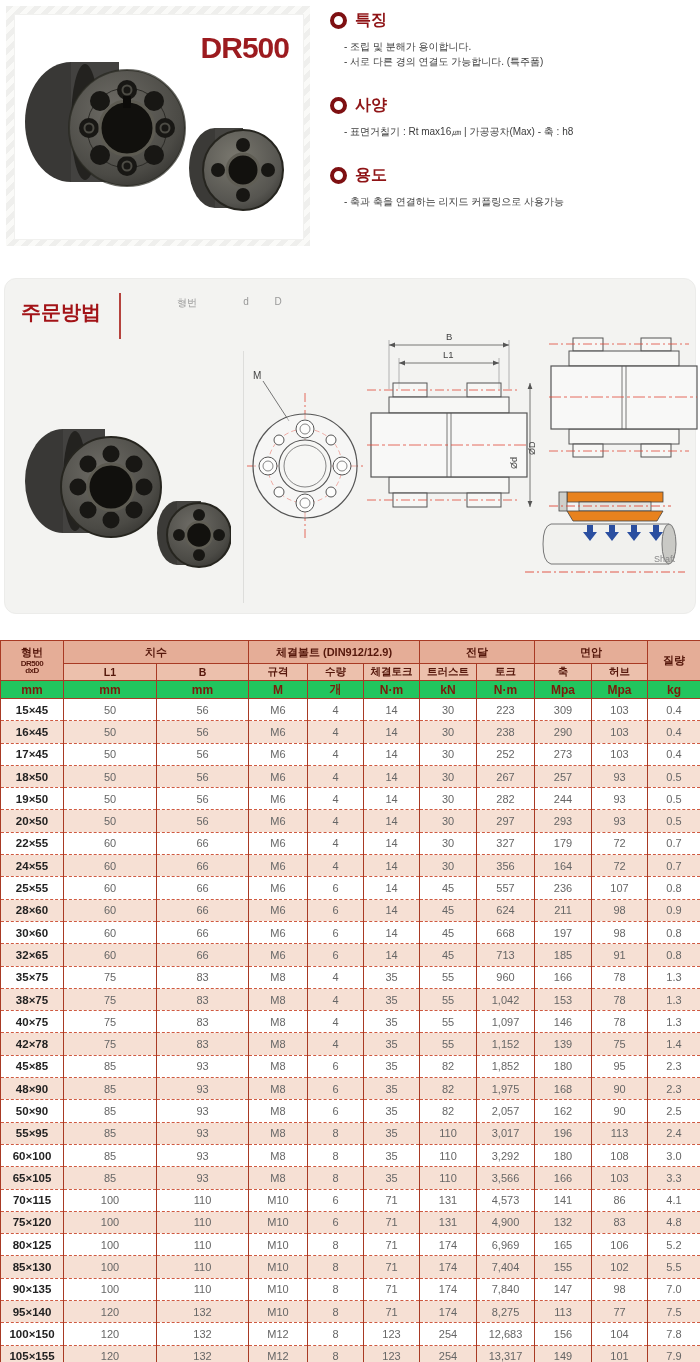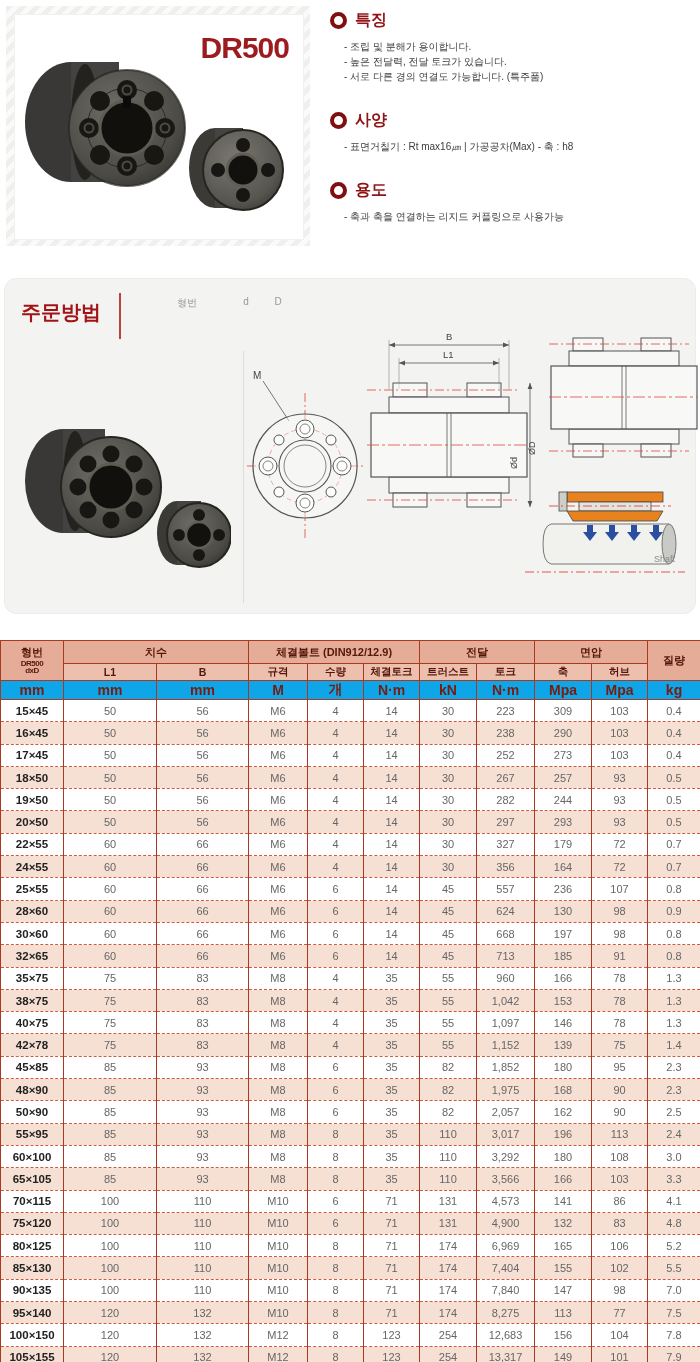--- a/index.html
+++ b/index.html
@@ -44,21 +44,21 @@
   .dwg{position:absolute;}
   .dwg text{font-family:"Liberation Sans","DejaVu Sans",sans-serif;}
 
   
   .spec-table{position:absolute;left:0;top:640px;width:700px;border-collapse:collapse;table-layout:fixed;}
   .spec-table th,.spec-table td{border-left:1px solid #a83a24;border-right:1px solid #a83a24;
     padding:0;text-align:center;overflow:hidden;white-space:nowrap;}
   .spec-table thead th{border-top:1px solid #a83a24;border-bottom:1px solid #a83a24;}
   .hrow1 th{background:#e5ad97;color:#55170b;font-size:11px;font-weight:bold;height:22px;}
   .hrow2 th{background:#ecc0ac;color:#55170b;font-size:10.5px;font-weight:bold;height:16px;}
-  .hrow3 th{background:#0ea5e9;color:#7c1a0b;font-size:14px;font-weight:bold;height:17px;border-bottom:2px solid #8c2312;margin-top:24px;}
+  .hrow3 th{background:#22c55e;color:#7c1a0b;font-size:12px;font-weight:bold;height:17px;border-bottom:2px solid #8c2312;margin-top:24px;}
   .hdr-col0 div{line-height:1;}
   .hdr-col0 .t1{font-size:11px;margin-top:1px;}
   .hdr-col0 .t2{font-size:8px;margin-top:2px;letter-spacing:-0.5px;}
   .hdr-col0 .t3{font-size:8px;margin-top:-1px;letter-spacing:-0.5px;}
   .spec-table tbody td{height:21.3px;font-size:11px;color:#666;border-bottom:1px dashed #cf5a41;}
   .spec-table tbody td.size{font-weight:bold;color:#222;font-size:11.5px;}
   .spec-table tbody tr:nth-child(odd) td{background:#fff;}
   .spec-table tbody tr:nth-child(even) td{background:#f6e0d4;}
   .spec-table tbody tr:last-child td{border-bottom:2px solid #a83a24;}
 </style>
@@ -128,21 +128,20 @@
     </div>
 
     <div class="info-col">
       <div class="info-section">
         <div class="sec-head">
           <span class="ring"></span>
           <span class="sec-title">특징</span>
         </div>
         <div class="sec-lines">
           <div class="sec-line">- 조립 및 분해가 용이합니다.</div>
-          <div class="sec-line">- 높은 전달력, 전달 토크가 있습니다.</div>
           <div class="sec-line">- 서로 다른 경의 연결도 가능합니다. (특주품)</div>
         </div>
       </div>
       <div class="info-section">
         <div class="sec-head">
           <span class="ring"></span>
           <span class="sec-title">사양</span>
         </div>
         <div class="sec-lines">
           <div class="sec-line">- 표면거칠기 : Rt max16㎛ | 가공공차(Max) - 축 : h8</div>
@@ -498,21 +497,21 @@
         </tr>
         <tr>
           <td class="size">28×60</td>
           <td>60</td>
           <td>66</td>
           <td>M6</td>
           <td>6</td>
           <td>14</td>
           <td>45</td>
           <td>624</td>
-          <td>130</td>
+          <td>211</td>
           <td>98</td>
           <td>0.9</td>
         </tr>
         <tr>
           <td class="size">30×60</td>
           <td>60</td>
           <td>66</td>
           <td>M6</td>
           <td>6</td>
           <td>14</td>

